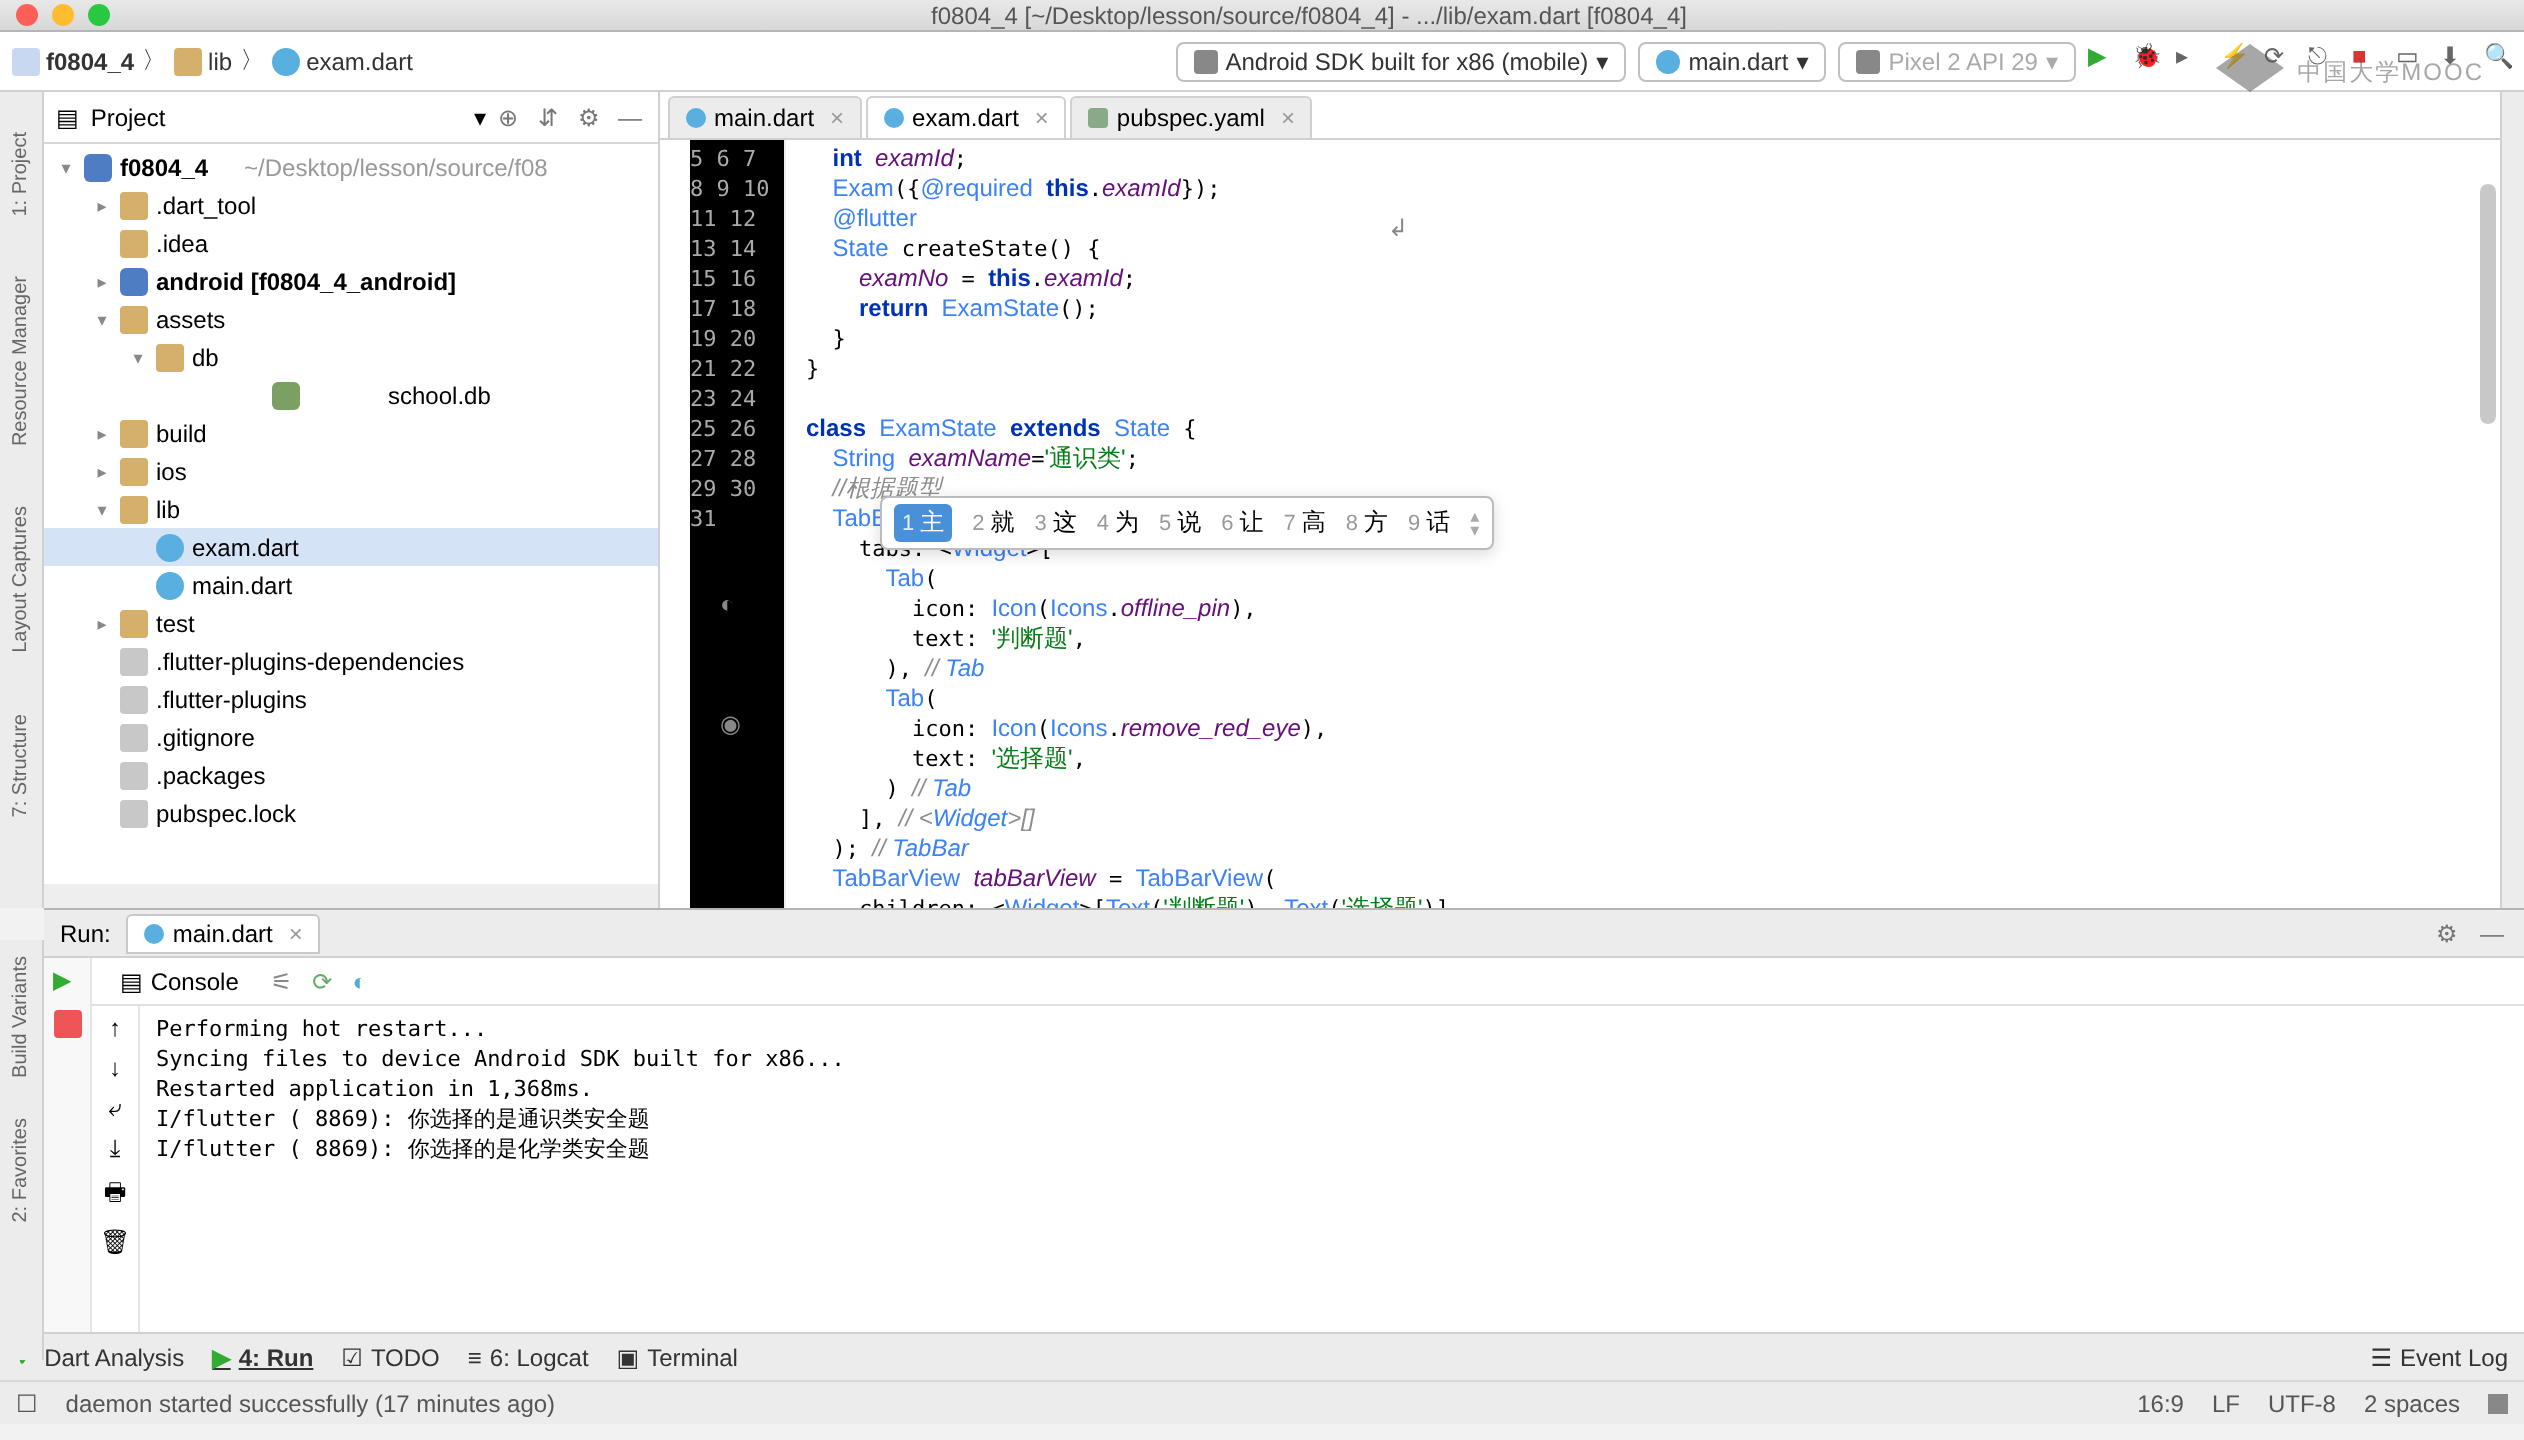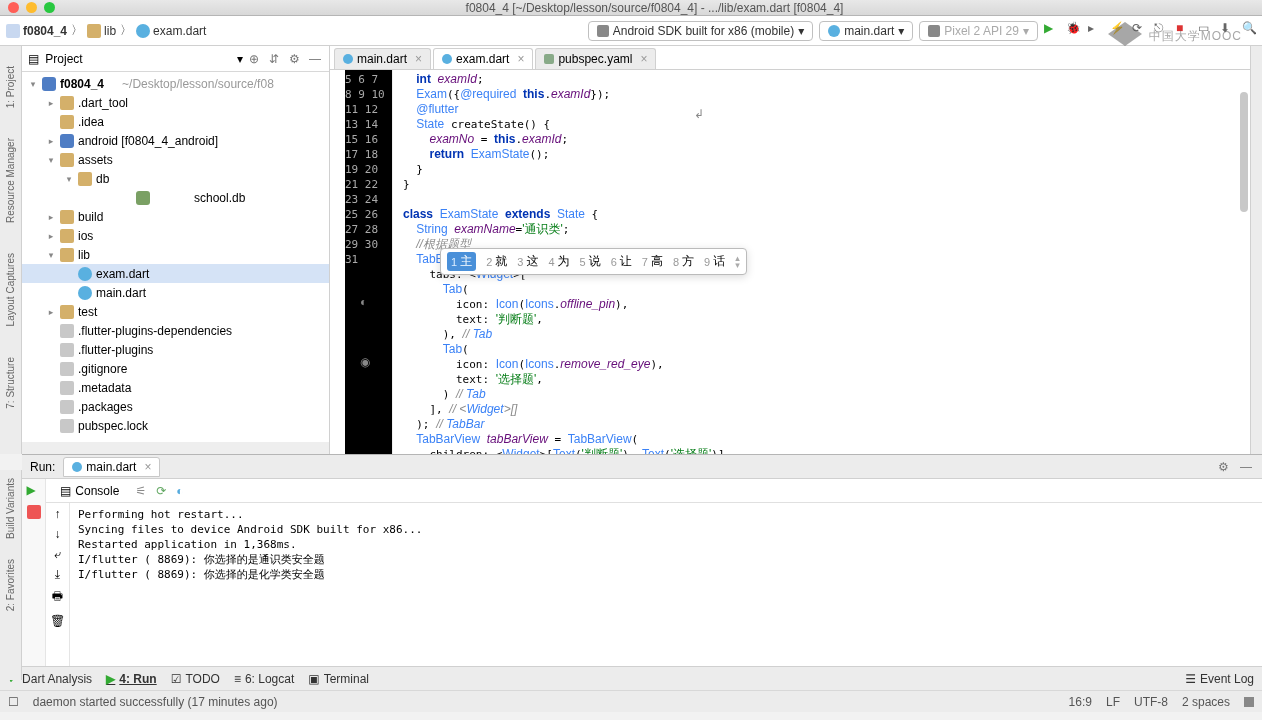--- a/index.html
+++ b/index.html
@@ -199,21 +199,21 @@
             <span class="lbl">.dart_tool</span>
           </div>
           <div class="node" style="padding-left: 24px;">
             <span class="tw"></span>
             <span class="nico folder"></span>
             <span class="lbl">.idea</span>
           </div>
           <div class="node" style="padding-left: 24px;">
             <span class="tw">▸</span>
             <span class="nico mod"></span>
-            <span class="lbl" style="font-weight:400">android [f0804_4_android]</span>
+            <span class="lbl" style="font-weight:700">android [f0804_4_android]</span>
           </div>
           <div class="node" style="padding-left: 24px;">
             <span class="tw">▾</span>
             <span class="nico folder"></span>
             <span class="lbl">assets</span>
           </div>
           <div class="node" style="padding-left: 42px;">
             <span class="tw">▾</span>
             <span class="nico folder"></span>
             <span class="lbl">db</span>
@@ -260,25 +260,20 @@
           </div>
           <div class="node" style="padding-left: 24px;">
             <span class="tw"></span>
             <span class="nico file"></span>
             <span class="lbl">.flutter-plugins</span>
           </div>
           <div class="node" style="padding-left: 24px;">
             <span class="tw"></span>
             <span class="nico file"></span>
             <span class="lbl">.gitignore</span>
-          </div>
-          <div class="node" style="padding-left: 24px;">
-            <span class="tw"></span>
-            <span class="nico file"></span>
-            <span class="lbl">.metadata</span>
           </div>
           <div class="node" style="padding-left: 24px;">
             <span class="tw"></span>
             <span class="nico file"></span>
             <span class="lbl">.packages</span>
           </div>
           <div class="node" style="padding-left: 24px;">
             <span class="tw"></span>
             <span class="nico file"></span>
             <span class="lbl">pubspec.lock</span>

